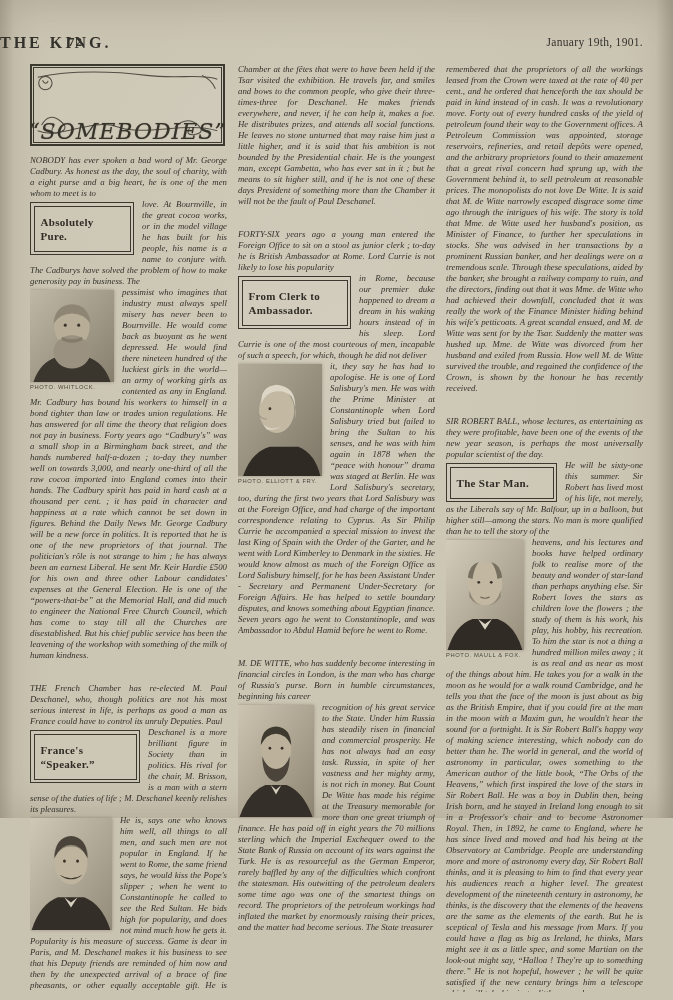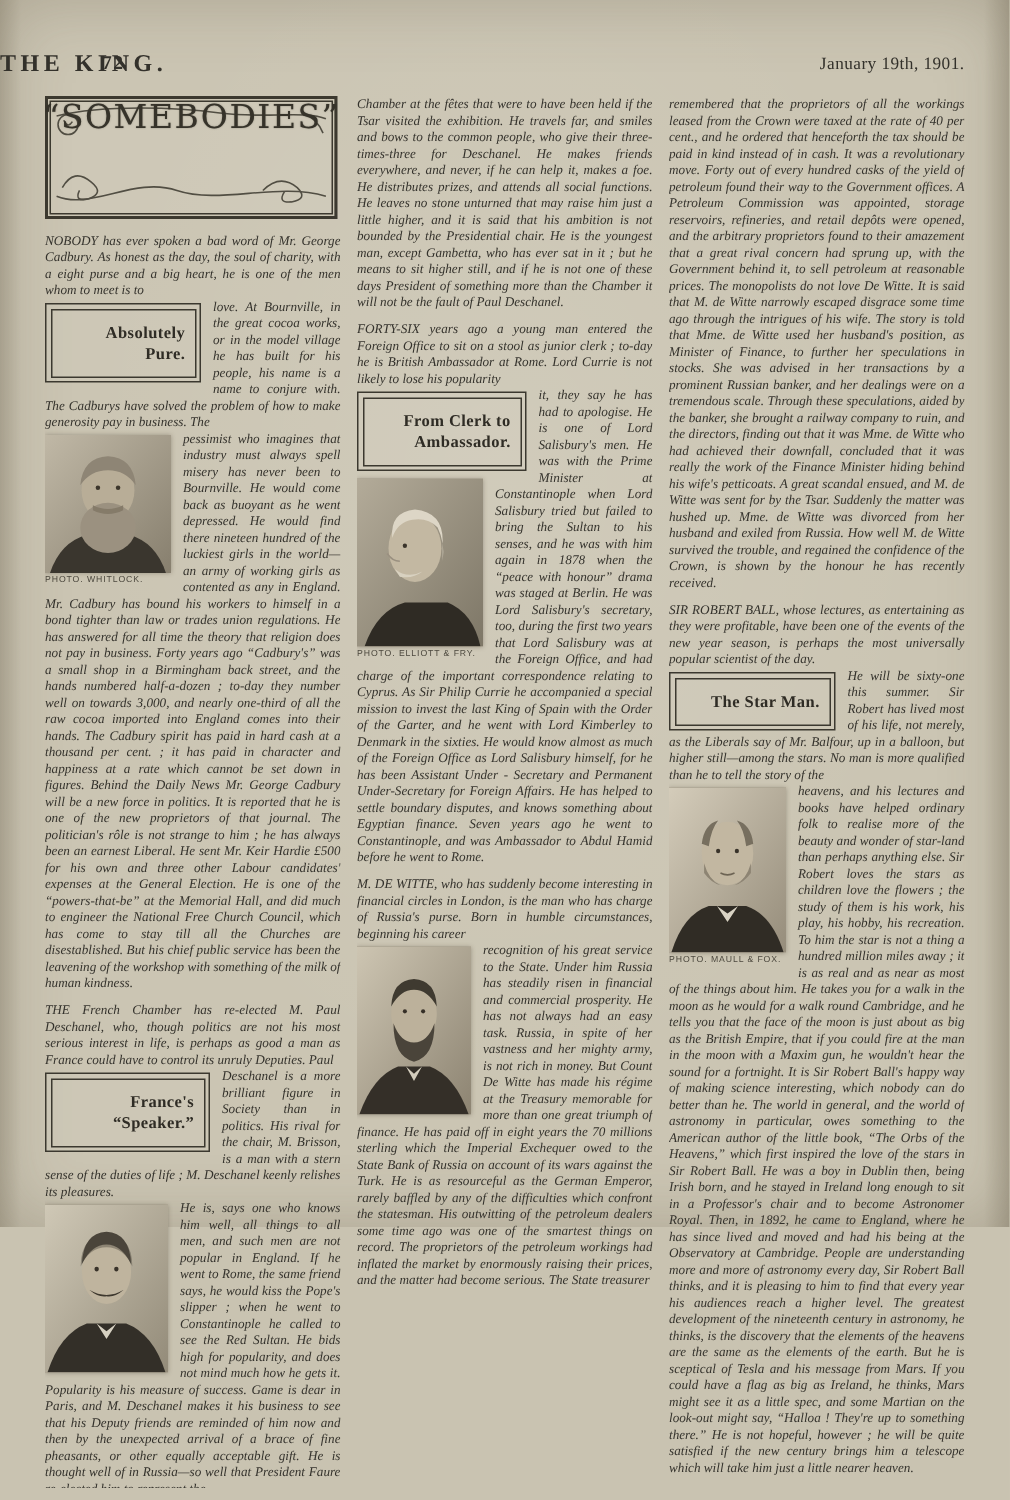--- a/index.html
+++ b/index.html
@@ -30,41 +30,42 @@
   }
   .pdate{font-size:11.5px;letter-spacing:.3px;}
   
   .cols{display:flex;gap:11px;padding:14px 30px 0 30px;}
   .col{flex:1;min-width:0;overflow:hidden;height:928px;}
   .seg{
     margin:0;font-size:8.8px;line-height:11px;text-align:justify;
     color:#34322c;
     font-style:italic;
   }
-  .pbreak{margin-top:7px;}
+  .pbreak{margin-top:22px;}
   
   
   .banner{
     position:relative;height:78px;border:2px solid #3c392f;
     box-shadow:inset 0 0 0 1px #cbc5b3, inset 0 0 0 2px #3c392f;
-    margin:0 2px 9px 0;display:flex;align-items:flex-start;justify-content:center;
+    margin:0 2px 9px 0;display:flex;align-items:flex-end;justify-content:center;
     background:rgba(255,255,248,.06);
+    font-style:italic;
   }
   .banner svg{position:absolute;left:0;top:0;width:100%;height:100%;}
   .banner-text{
     position:relative;font-family:"DejaVu Serif",serif;font-size:22px;
     letter-spacing:1px;color:#36332a;text-shadow:0 0 1px rgba(54,51,42,.5);
   }
   
   .sidebox{
     float:left;border:1.5px solid #3b382f;padding:2.5px;background:rgba(255,255,248,.05);
     margin:3px 8px 2px 0;
   }
   .sidebox .inner{
-    border:1px solid #3b382f;padding:8px 6px;text-align:right;
+    border:1px solid #3b382f;padding:8px 6px;text-align:left;
     font-weight:bold;font-size:11px;line-height:14px;white-space:pre-line;
     color:#2f2c25;letter-spacing:.3px;
   }
   
   .photo{float:left;margin:3px 8px 2px 0;}
   .photo .img{overflow:hidden;background:#a49b89;box-shadow:0 0 3px rgba(60,50,35,.35);}
   .photo .img svg{display:block;width:100%;height:100%;}
   .photo figcaption{
     font-size:5.8px;letter-spacing:.6px;color:#4c483e;margin-top:2px;
     font-family:"Liberation Sans",sans-serif;
@@ -159,20 +160,21 @@
       <p class="seg">He is, says one who knows him well, all things to all men, and such men are not popular in England. If he went to Rome, the same friend says, he would kiss the Pope's slipper ; when he went to Constantinople he called to see the Red Sultan. He bids high for popularity, and does not mind much how he gets it. Popularity is his measure of success. Game is dear in Paris, and M. Deschanel makes it his business to see that his Deputy friends are reminded of him now and then by the unexpected arrival of a brace of fine pheasants, or other equally acceptable gift. He is thought well of in Russia—so well that President Faure re-elected him to represent the</p>
     </section>
 
     <section class="col">
       <p class="seg">Chamber at the fêtes that were to have been held if the Tsar visited the exhibition. He travels far, and smiles and bows to the common people, who give their three-times-three for Deschanel. He makes friends everywhere, and never, if he can help it, makes a foe. He distributes prizes, and attends all social functions. He leaves no stone unturned that may raise him just a little higher, and it is said that his ambition is not bounded by the Presidential chair. He is the youngest man, except Gambetta, who has ever sat in it ; but he means to sit higher still, and if he is not one of these days President of something more than the Chamber it will not be the fault of Paul Deschanel.</p>
       <p class="seg pbreak">FORTY-SIX years ago a young man entered the Foreign Office to sit on a stool as junior clerk ; to-day he is British Ambassador at Rome. Lord Currie is not likely to lose his popularity</p>
       <aside class="sidebox" style="width:106px">
         <div class="inner">From Clerk to
 Ambassador.</div>
       </aside>
+      <p class="seg">in Rome, because our premier duke happened to dream a dream in his waking hours instead of in his sleep. Lord Currie is one of the most courteous of men, incapable of such a speech, for which, though he did not deliver</p>
       <figure class="photo">
         <div class="img" style="width:84px;height:112px">
           <svg viewBox="0 0 100 130" preserveAspectRatio="none">
             <defs>
                 <linearGradient id="g3" x1="0" y1="0" x2="1" y2="1">
               <stop offset="0" stop-color="#b3ab99"></stop>
                   <stop offset="1" stop-color="#7e7767"></stop>
                 </linearGradient>
               </defs>
             <rect width="100" height="130" fill="url(#g3)"></rect>

